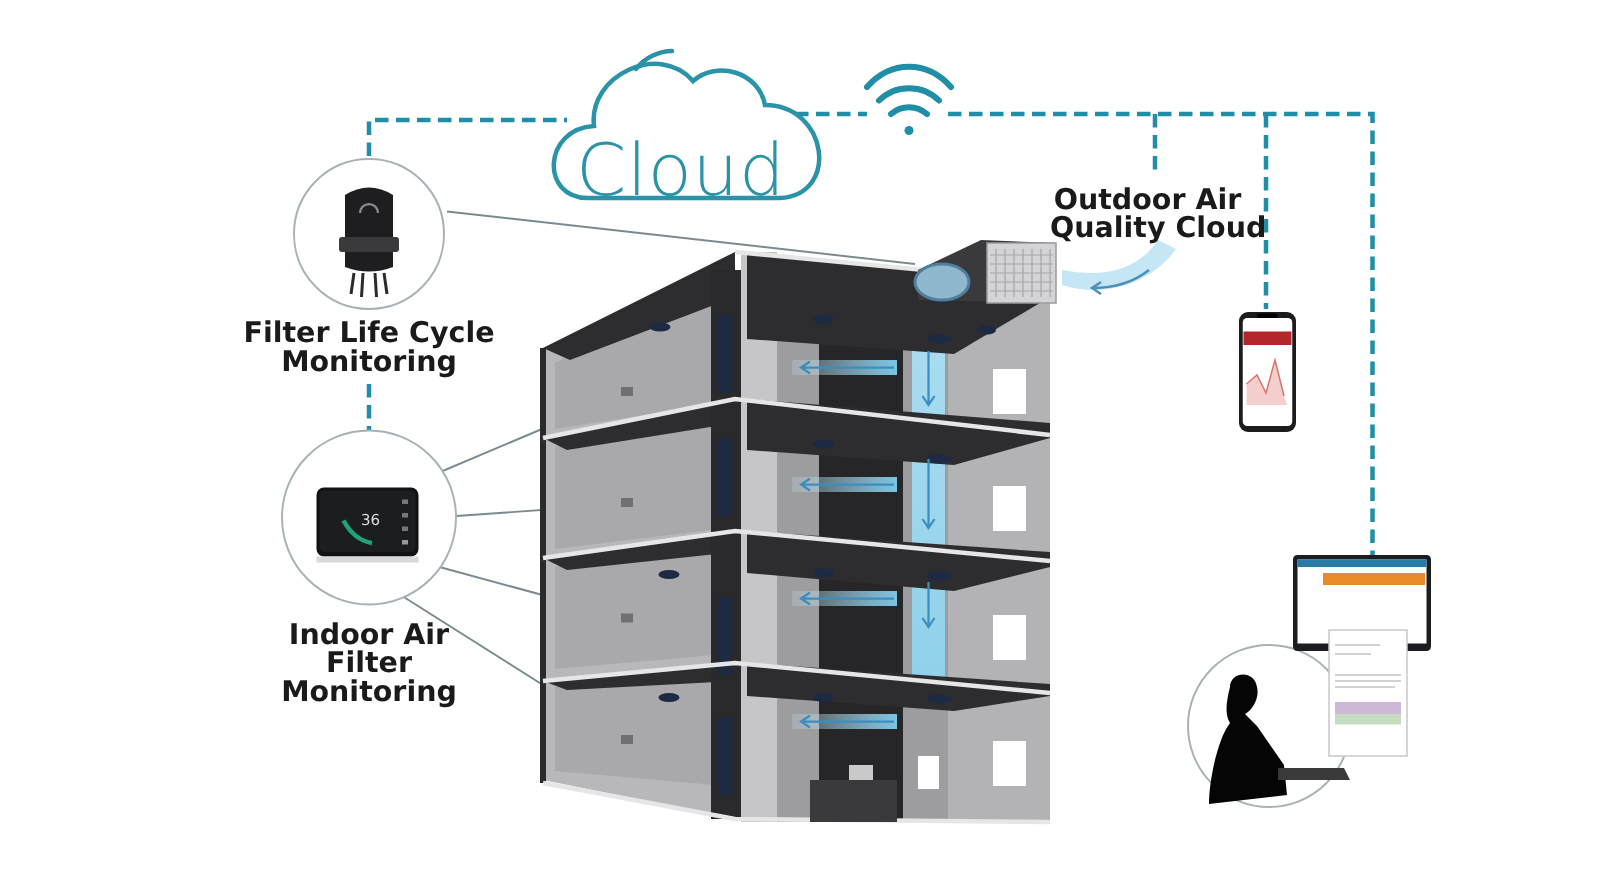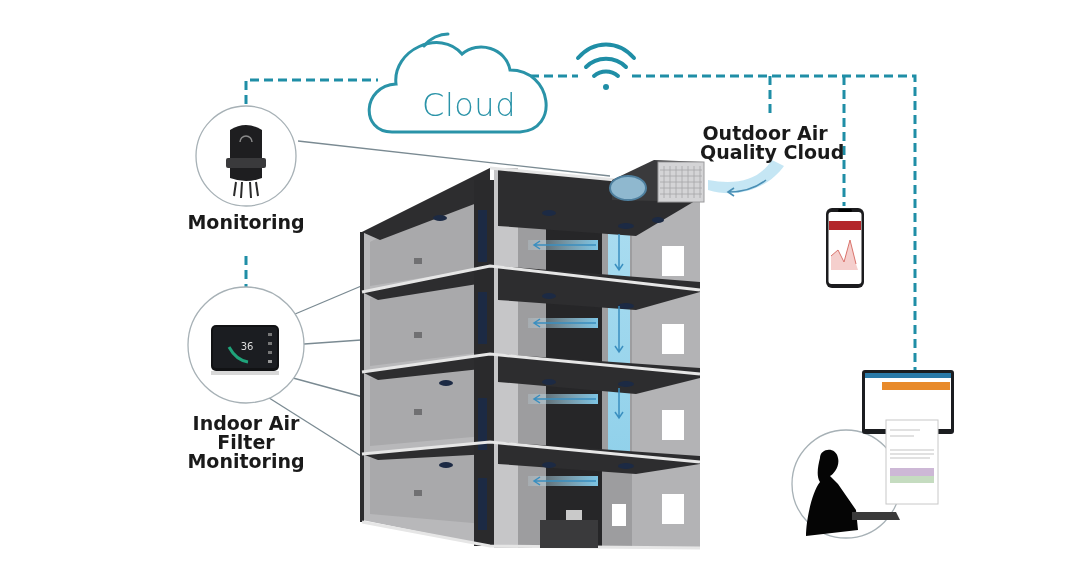--- a/index.html
+++ b/index.html
@@ -4,22 +4,22 @@
   <style>
     html, body { margin: 0; padding: 0; background: #ffffff; }
     body { width: 1077px; height: 586px; position: relative; overflow: hidden; font-family: "DejaVu Sans", sans-serif; }
     #stage { position: absolute; left: 0; top: 0; width: 1077px; height: 586px; }
     .label {
       position: absolute; text-align: center; color: #1a1a1a;
       font-family: "DejaVu Sans", sans-serif; font-weight: bold; font-size: 19px; line-height: 19px;
       white-space: nowrap;
     }
     .label span { display: block; }
-    #cloud-label { position: absolute; left: 404px; top: 86px; width: 130px; text-align: center;
-      font-family: "DejaVu Sans", sans-serif; font-size: 32px; font-weight: 300; color: #2a93a8; letter-spacing: 0.5px; }
+    #cloud-label { position: absolute; left: 384px; top: 86px; width: 130px; text-align: center;
+      font-family: "DejaVu Sans", sans-serif; font-size: 48px; font-weight: 300; color: #2a93a8; letter-spacing: 0.5px; }
   </style>
 </head>
 <body>
 
 <svg id="stage" viewBox="0 0 1077 586" xmlns="http://www.w3.org/2000/svg">
   <defs>
     <linearGradient id="air" x1="0" x2="1">
       <stop offset="0" stop-color="#cdeaf6" stop-opacity="0.2"></stop>
       <stop offset="1" stop-color="#7cc4e4"></stop>
     </linearGradient>
@@ -219,20 +219,21 @@
     <rect x="890" y="476" width="44" height="7" fill="#c5dcc0"></rect>
     <g stroke="#9a9a9a" stroke-width="0.6">
       <path d="M890 430 H920 M890 436 H914 M890 450 H934 M890 454 H934 M890 458 H930"></path>
     </g>
   </g>
 </svg>
 
 <div id="cloud-label">Cloud</div>
 
 <div class="label" style="left:160px; top:213px; width:172px;">
+  <span>Filter Life Cycle</span>
   <span>Monitoring</span>
 </div>
 
 <div class="label" style="left:186px; top:414px; width:120px;">
   <span>Indoor Air</span>
   <span>Filter</span>
   <span>Monitoring</span>
 </div>
 
 <div class="label" style="left:700px; top:124px; width:130px;">

